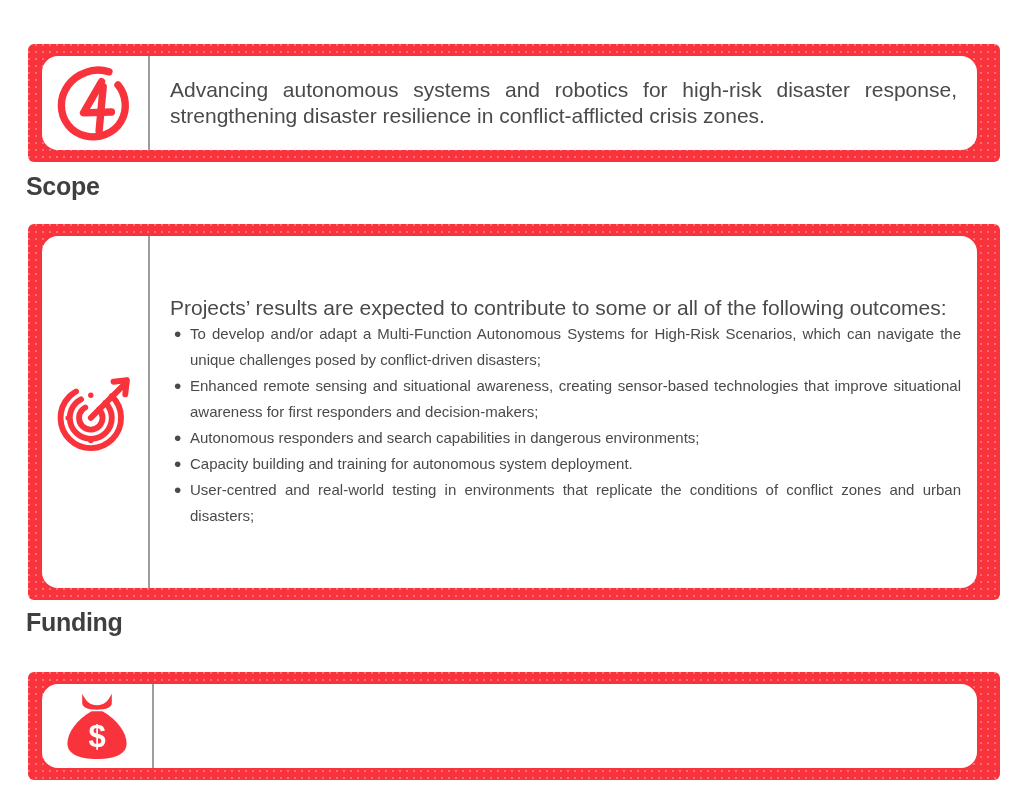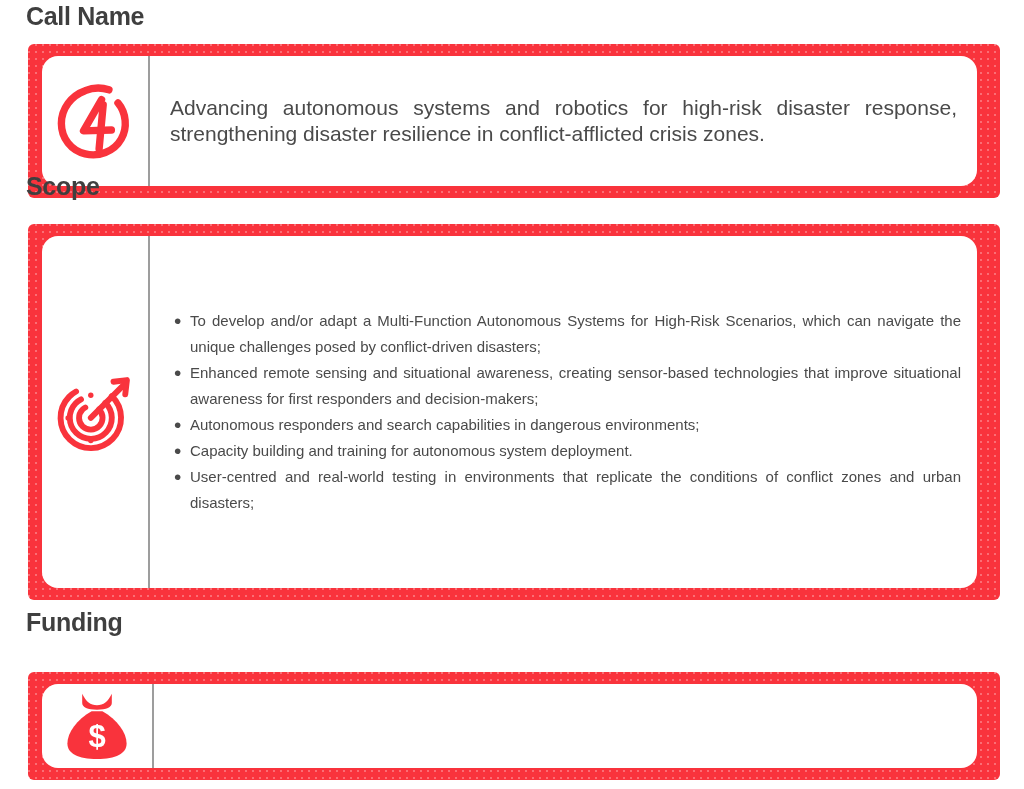--- a/index.html
+++ b/index.html
@@ -106,21 +106,21 @@
     position: absolute;
     left: 4px;
     top: 0;
     color: #4a4a4a;
     font-size: 21px;
     line-height: 26px;
   }
 
   
   #heading-call      { top: 2px; }
-  #frame-call        { left: 28px; top: 44px; width: 972px; height: 154px; }
+  #frame-call        { left: 28px; top: 44px; width: 972px; height: 118px; }
 
   #heading-scope     { top: 172px; }
   #frame-scope       { left: 28px; top: 224px; width: 972px; height: 376px; }
 
   #heading-funding   { top: 608px; }
   #frame-funding     { left: 28px; top: 672px; width: 972px; height: 108px; }
 
   #frame-call  .icon-cell { width: 106px; }
   #frame-call  .text-cell { padding-left: 20px; padding-right: 20px; }
 
@@ -130,21 +130,20 @@
   #frame-funding .icon-cell { width: 110px; }
   #frame-funding .text-cell { padding-left: 28px; }
 
   .intro-line { margin-bottom: 0; }
 </style>
 </head>
 <body>
 
 <div class="page">
 
-  <div class="section-heading" id="heading-call">Call Name</div>
 
   <div class="card-frame" id="frame-call">
     <div class="card-inner">
 
       <div class="icon-cell">
         <svg width="82" height="82" viewBox="0 0 100 100">
           <path d="M78 28 C88 40 90 58 82 72 C73 88 54 94 38 90 C21 86 9 71 9 53
                    C9 35 21 19 38 13 C48 9 58 9 67 12" fill="none" stroke="#f9333c" stroke-width="9" stroke-linecap="round"></path>
           <path d="M58 24 L36 62 L70 61" fill="none" stroke="#f9333c" stroke-width="9" stroke-linecap="round" stroke-linejoin="round"></path>
           <path d="M60 30 L55 84" fill="none" stroke="#f9333c" stroke-width="9" stroke-linecap="round"></path>
@@ -175,20 +174,21 @@
           <circle cx="45" cy="84" r="3.2" fill="#f9333c"></circle>
           <circle cx="18" cy="57" r="3.2" fill="#f9333c"></circle>
           <path d="M45 57 L84 18" stroke="#f9333c" stroke-width="7" stroke-linecap="round" fill="none"></path>
           <path d="M72 14 L88 12 L86 29" fill="none" stroke="#f9333c" stroke-width="7" stroke-linejoin="round" stroke-linecap="round"></path>
         </svg>
       </div>
 
       <div class="divider"></div>
 
       <div class="text-cell">
+        <div class="body-text intro-line">Projects’ results are expected to contribute to some or all of the following outcomes:</div>
 
         <ul class="outcome-list">
           <li>To develop and/or adapt a Multi-Function Autonomous Systems for High-Risk Scenarios, which can navigate the unique challenges posed by conflict-driven disasters;</li>
           <li>Enhanced remote sensing and situational awareness, creating sensor-based technologies that improve situational awareness for first responders and decision-makers;</li>
           <li>Autonomous responders and search capabilities in dangerous environments;</li>
           <li>Capacity building and training for autonomous system deployment.</li>
           <li>User-centred and real-world testing in environments that replicate the conditions of conflict zones and urban disasters;</li>
         </ul>
       </div>
     </div>

